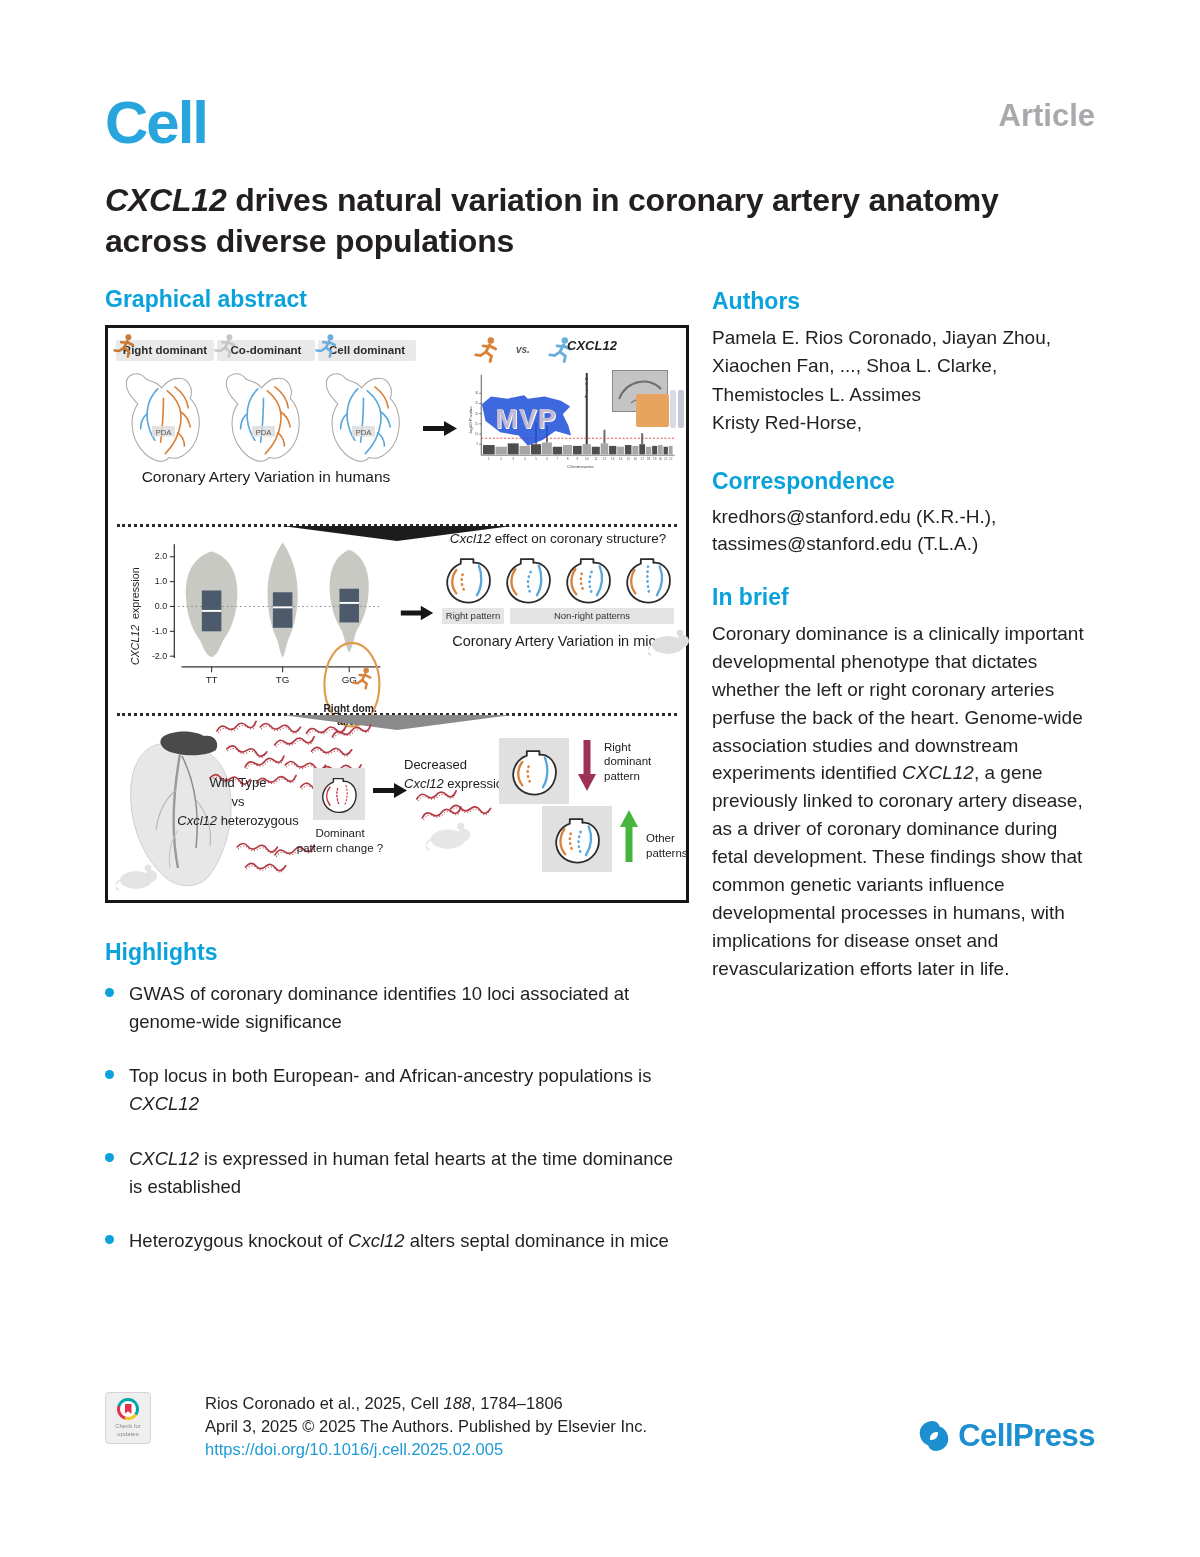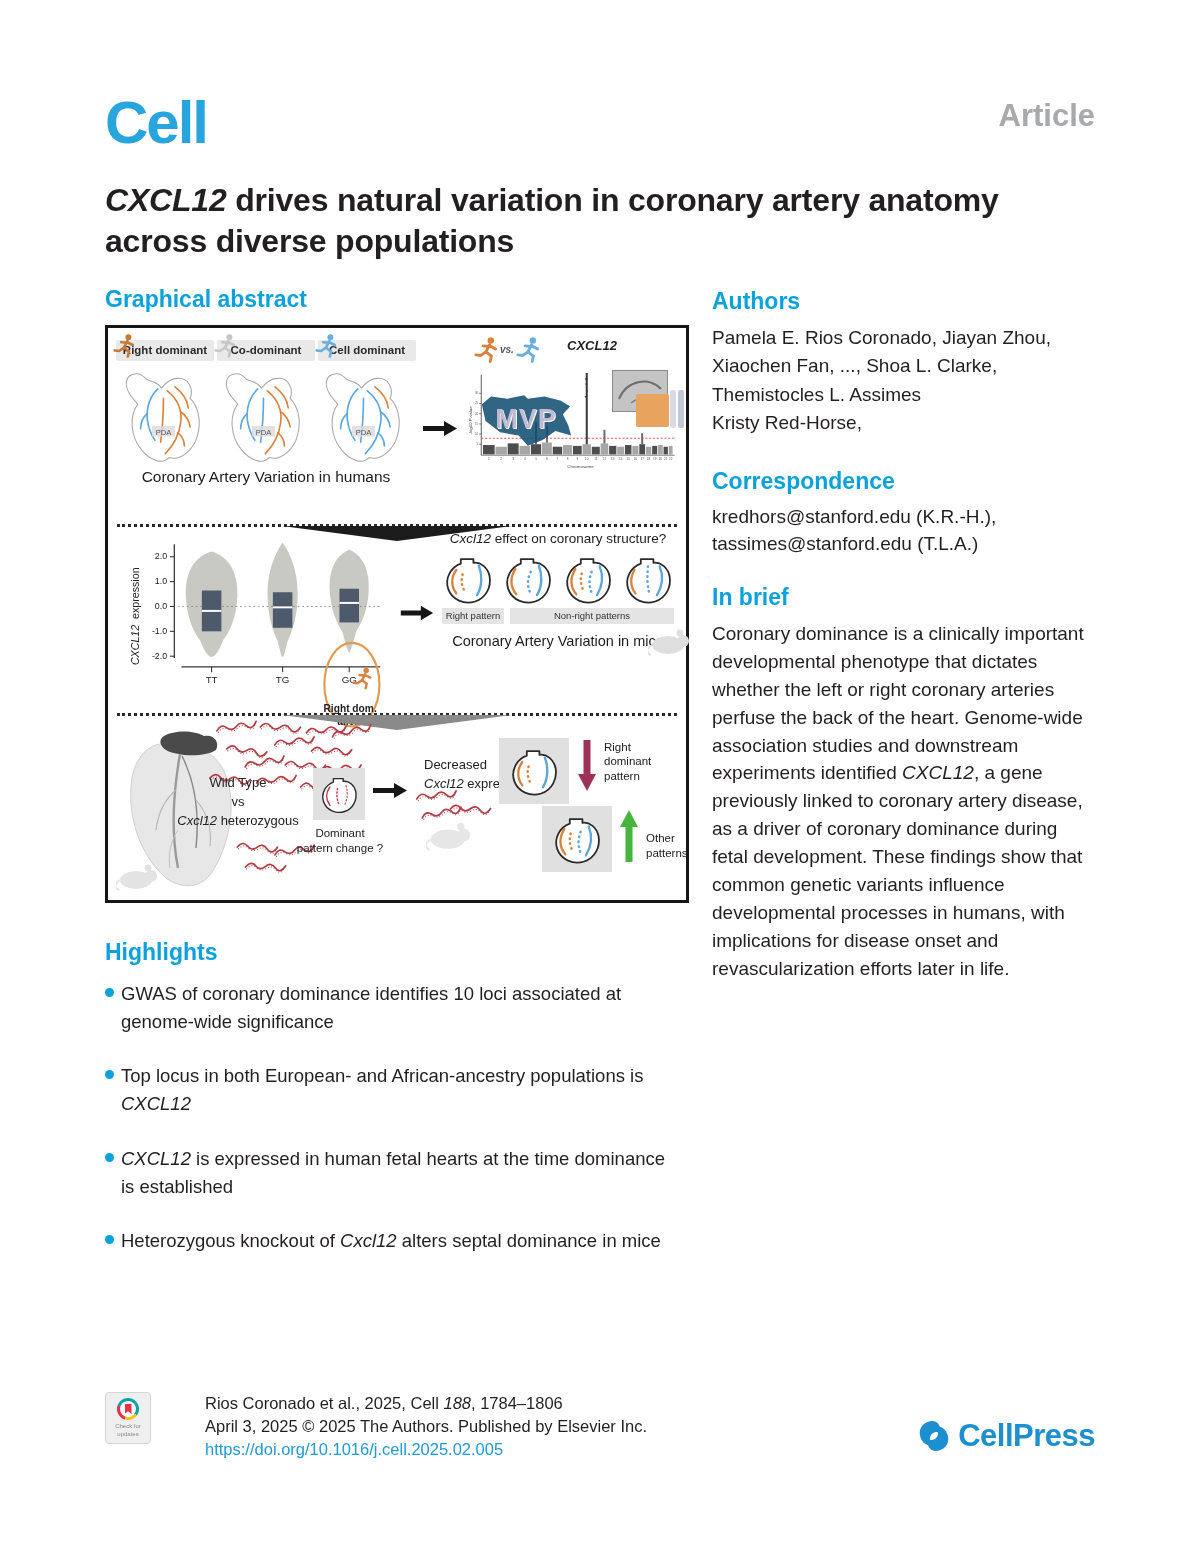--- a/index.html
+++ b/index.html
@@ -34,26 +34,26 @@
   .dom-chip .runner{position:absolute;left:-3px;top:-7px;width:22px;height:25px;}
   .hearts-row{display:flex;gap:6px;margin-top:5px;}
   .hh{width:94px;height:100px;}
   .hh path{fill:none;stroke-width:1.7;stroke-linecap:round;}
   .hh .ol{stroke:#a8a8a8;stroke-width:1.1;}
   .hh .o{stroke:#d9823b;}
   .hh .b{stroke:#5aa7dc;}
   .ga-caption{font-size:15.5px;color:#1c1c1c;text-align:center;margin-top:2px;font-weight:500;}
   .big-arrow{position:absolute;}
   .gwas-panel{position:absolute;left:350px;top:0;width:212px;height:186px;}
-  .vs-group{position:absolute;left:8px;top:2px;display:flex;align-items:center;gap:2px;}
+  .vs-group{position:absolute;left:8px;top:2px;display:flex;align-items:center;gap:18px;}
   .vs-label{font-size:10px;font-weight:bold;font-style:italic;color:#555;}
   .gene-label{position:absolute;left:96px;top:4px;width:60px;text-align:center;
     font-size:13px;font-style:italic;font-weight:600;color:#222;}
   .manhattan{position:absolute;left:0;top:30px;width:212px;height:118px;}
-  .mvp-map{position:absolute;left:14px;top:58px;width:92px;height:56px;background:#0c4a6e;opacity:.85;
+  .mvp-map{position:absolute;left:14px;top:58px;width:92px;height:56px;background:#1d4ed8;opacity:.85;
     clip-path:polygon(2% 22%,12% 8%,30% 12%,48% 6%,52% 12%,70% 8%,88% 16%,98% 26%,90% 40%,96% 60%,99% 78%,82% 70%,68% 86%,52% 96%,42% 78%,22% 72%,6% 52%);
     display:flex;align-items:center;justify-content:center;}
   .mvp-text{font-size:27px;font-weight:bold;color:#b7aecb;text-shadow:1px 1px 0 #fff;letter-spacing:1px;}
   .angio{position:absolute;left:146px;top:36px;width:54px;height:40px;background:#c4c4c4;border:1px solid #8a8a8a;}
   .folder{position:absolute;left:170px;top:60px;width:33px;height:33px;background:#e8a35f;border-radius:2px;}
   .pages{position:absolute;left:204px;top:56px;display:flex;gap:2px;}
   .pages span{display:block;width:6px;height:38px;border-radius:2px;}
   
   .violin-wrap{position:absolute;left:0;top:-4px;width:280px;height:206px;}
   .mice-panel{position:absolute;left:322px;top:4px;width:240px;}
@@ -73,21 +73,21 @@
   .ko-text{font-size:13px;text-align:center;line-height:1.45;color:#222;}
   .ko-text em{font-style:italic;}
   .chip-box{width:52px;height:52px;background:#e0e0e0;display:flex;align-items:center;justify-content:center;}
   .chip-label{font-size:11.5px;text-align:center;line-height:1.3;color:#222;}
   .grayheart{color:#bdbdbd;}
   .arrow-dir{display:flex;flex-direction:column;align-items:center;}
   .dir-label{font-size:11.5px;line-height:1.25;color:#222;}
   
   .highlights{margin-top:36px;}
   .hl-list{list-style:none;margin:14px 0 0 0;padding:0;}
-  .hl-item{display:flex;gap:7px;margin-bottom:27px;}
+  .hl-item{display:flex;gap:15px;margin-bottom:27px;}
   .hl-bullet{flex:none;width:9px;height:9px;border-radius:50%;background:#0aa2dc;margin-top:8px;}
   .hl-text{margin:0;font-size:18.5px;line-height:1.5;max-width:548px;}
   .hl-text em{font-style:italic;}
   
   .authors-block{margin-bottom:30px;}
   .author-line{font-size:19px;line-height:1.5;}
   .corr-block{margin-bottom:26px;}
   .corr-line{font-size:19px;line-height:1.42;}
   .inbrief-text{font-size:19px;line-height:1.47;margin:0;}
   .inbrief-text em{font-style:italic;}
@@ -496,21 +496,21 @@
             </div>
             <div class="ko-abs chip-label" style="left:172px;top:110px;width:104px">
               <div>Dominant</div>
               <div>pattern change ?</div>
             </div>
 
             <svg class="big-arrow" style="left:256px;top:64px" width="36" height="21" viewBox="0 0 34 21">
                 <use href="#blackarrow"></use>
               </svg>
 
-            <div class="ko-abs ko-text" style="left:308px;top:40px;width:110px;text-align:left">
+            <div class="ko-abs ko-text" style="left:288px;top:40px;width:110px;text-align:left">
               <div>Decreased</div>
               <div><em>Cxcl12</em><span> expression</span></div>
             </div>
             <svg class="ko-abs grayheart" style="left:310px;top:104px;color:#e6e6e6" width="48" height="32" viewBox="0 0 44 30">
                 <use href="#mousey"></use>
               </svg>
 
             <div class="ko-abs" style="left:383px;top:22px;width:70px;height:66px;background:#e0e0e0;display:flex;align-items:center;justify-content:center;">
               <svg width="54" height="54" viewBox="0 0 60 60">
                 <path d="M22 8 L22 13 C11 17 4 29 8 41 C12 53 26 59 38 55 C50 51 56 39 54 27 C52 17 44 11 36 12 L36 8 Z" fill="#fff" stroke="#2b2b2b" stroke-width="2" stroke-linejoin="round"></path>

